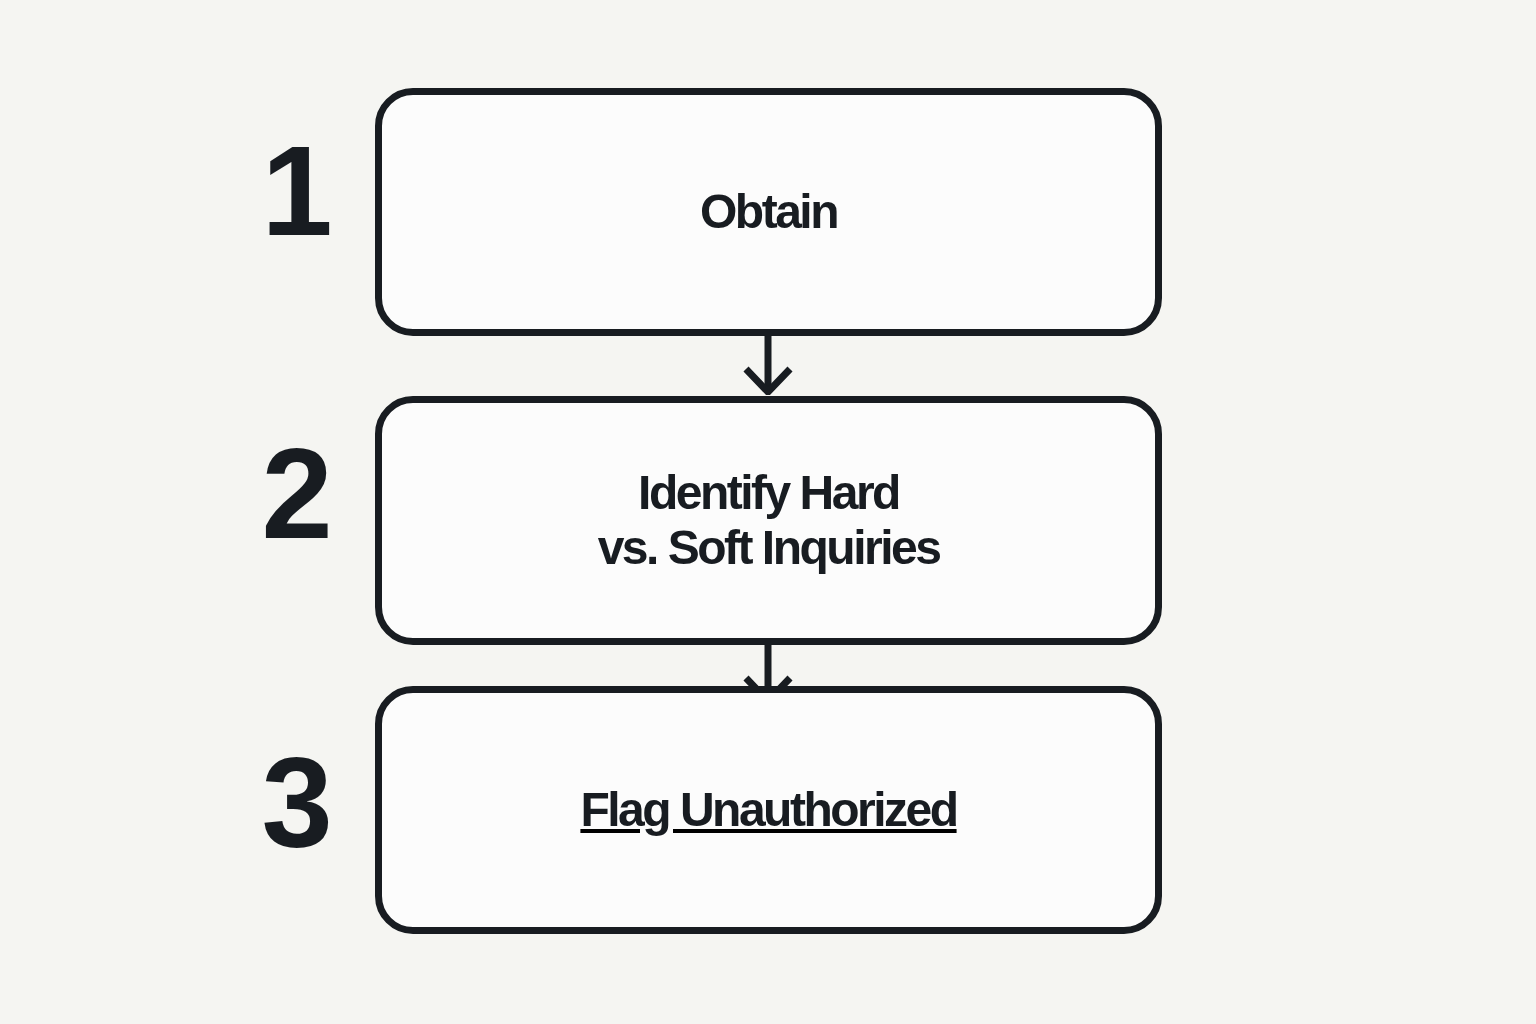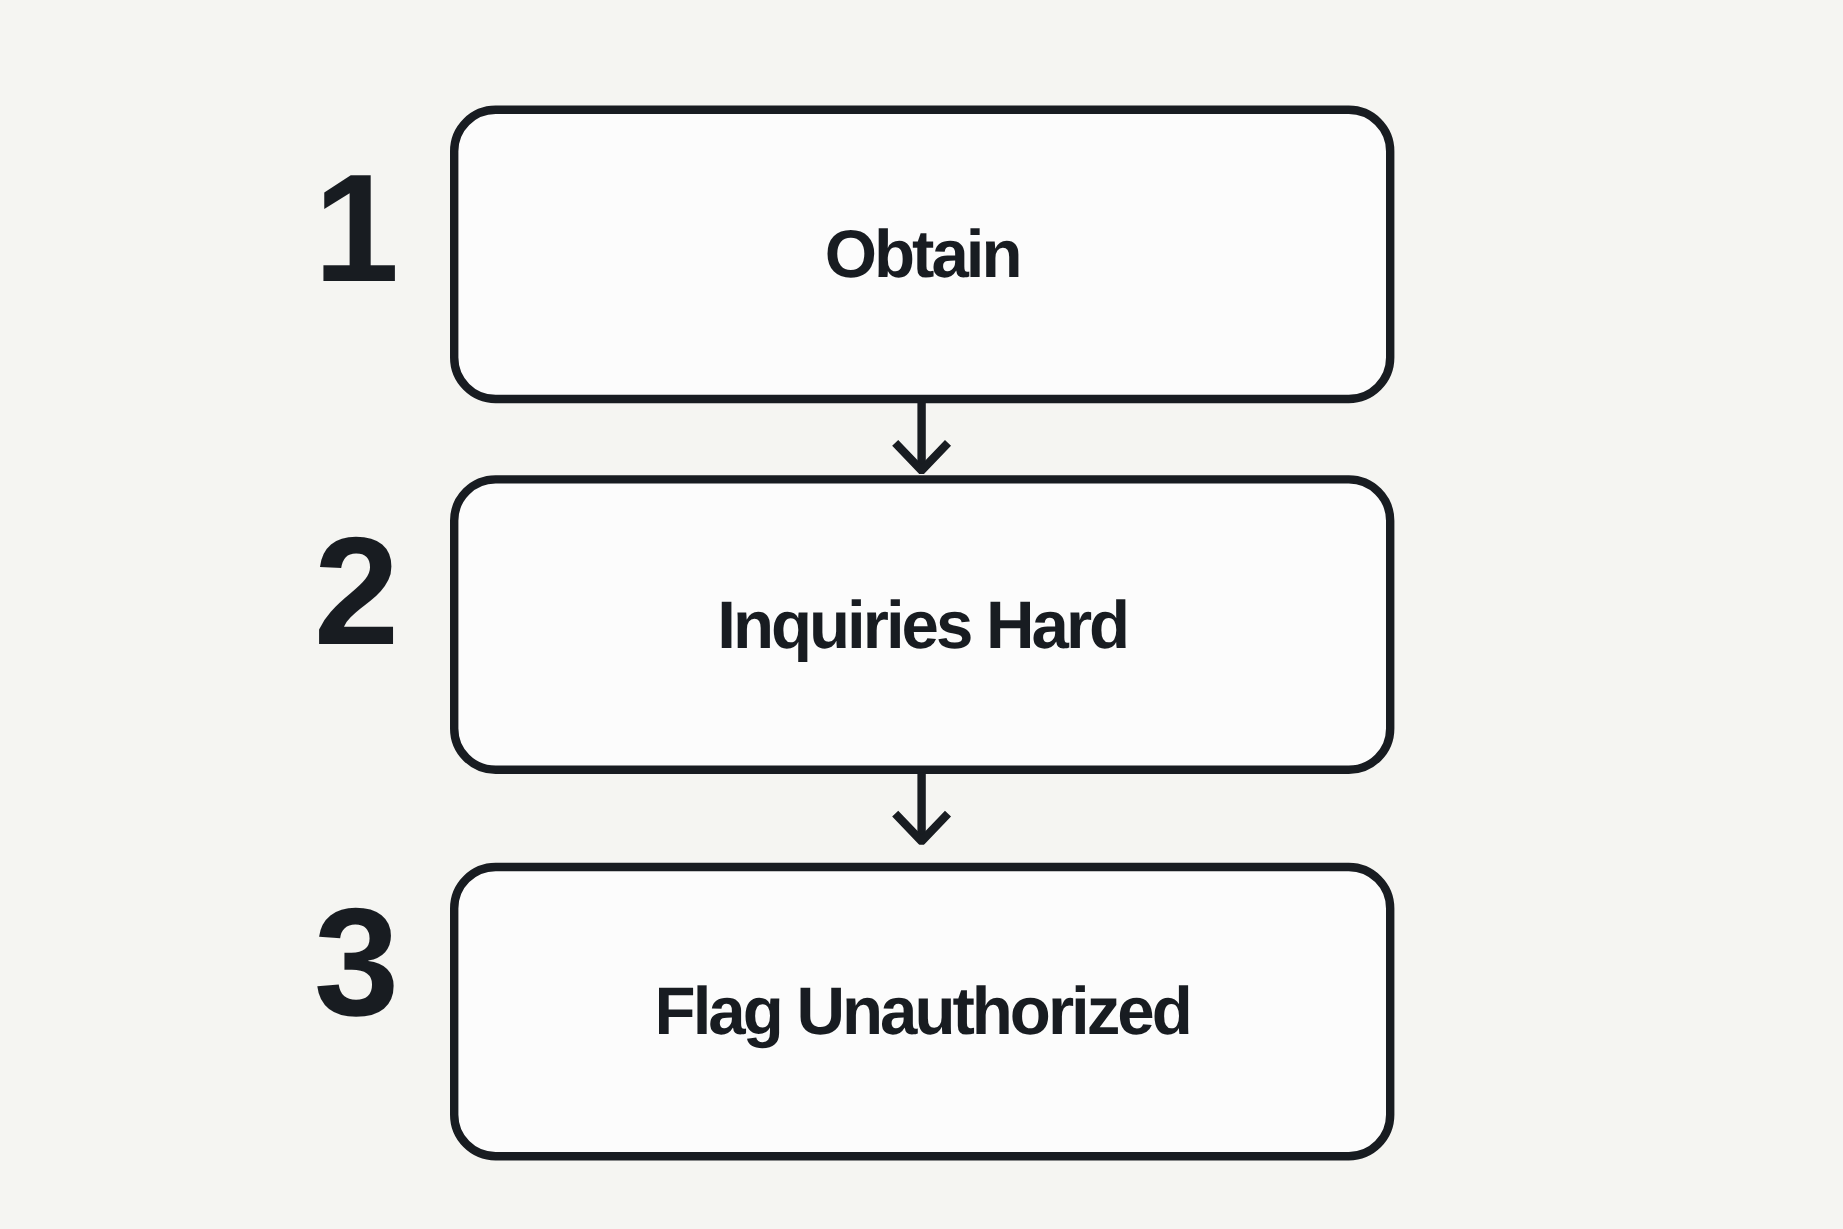--- a/index.html
+++ b/index.html
@@ -42,24 +42,24 @@
     border: 7px solid var(--ink);
     border-radius: 38px;
     display: flex;
     flex-direction: column;
     align-items: center;
     justify-content: center;
     text-align: center;
   }
   .box-1 { top: 88px;  height: 248px; }
   .box-2 { top: 396px; height: 249px; }
-  .box-3 { top: 719px; height: 248px; }
+  .box-3 { top: 686px; height: 248px; text-decoration: underline; }
   .box-line {
     display: block;
-    font-size: 56px;
+    font-size: 48px;
     font-weight: 700;
     line-height: 1.13;
     color: var(--ink);
     letter-spacing: -2.5px;
     white-space: nowrap;
     text-align: right;
   }
   .arrow {
     position: absolute;
     left: 738px;
@@ -87,21 +87,22 @@
 
   <div class="arrow arrow-1">
     <svg viewBox="0 0 60 60" aria-hidden="true">
       <line x1="30" y1="0" x2="30" y2="53"></line>
       <polyline points="8,34 30,57 52,34"></polyline>
     </svg>
   </div>
 
   <div class="step-num num-2">2</div>
   <div class="step-box box-2">
-    <span class="box-line">Inquiries Hard</span>
+    <span class="box-line">Identify Hard</span>
+    <span class="box-line">vs. Soft Inquiries</span>
   </div>
 
   <div class="arrow arrow-2">
     <svg viewBox="0 0 60 60" aria-hidden="true">
       <line x1="30" y1="0" x2="30" y2="53"></line>
       <polyline points="8,34 30,57 52,34"></polyline>
     </svg>
   </div>
 
   <div class="step-num num-3">3</div>

